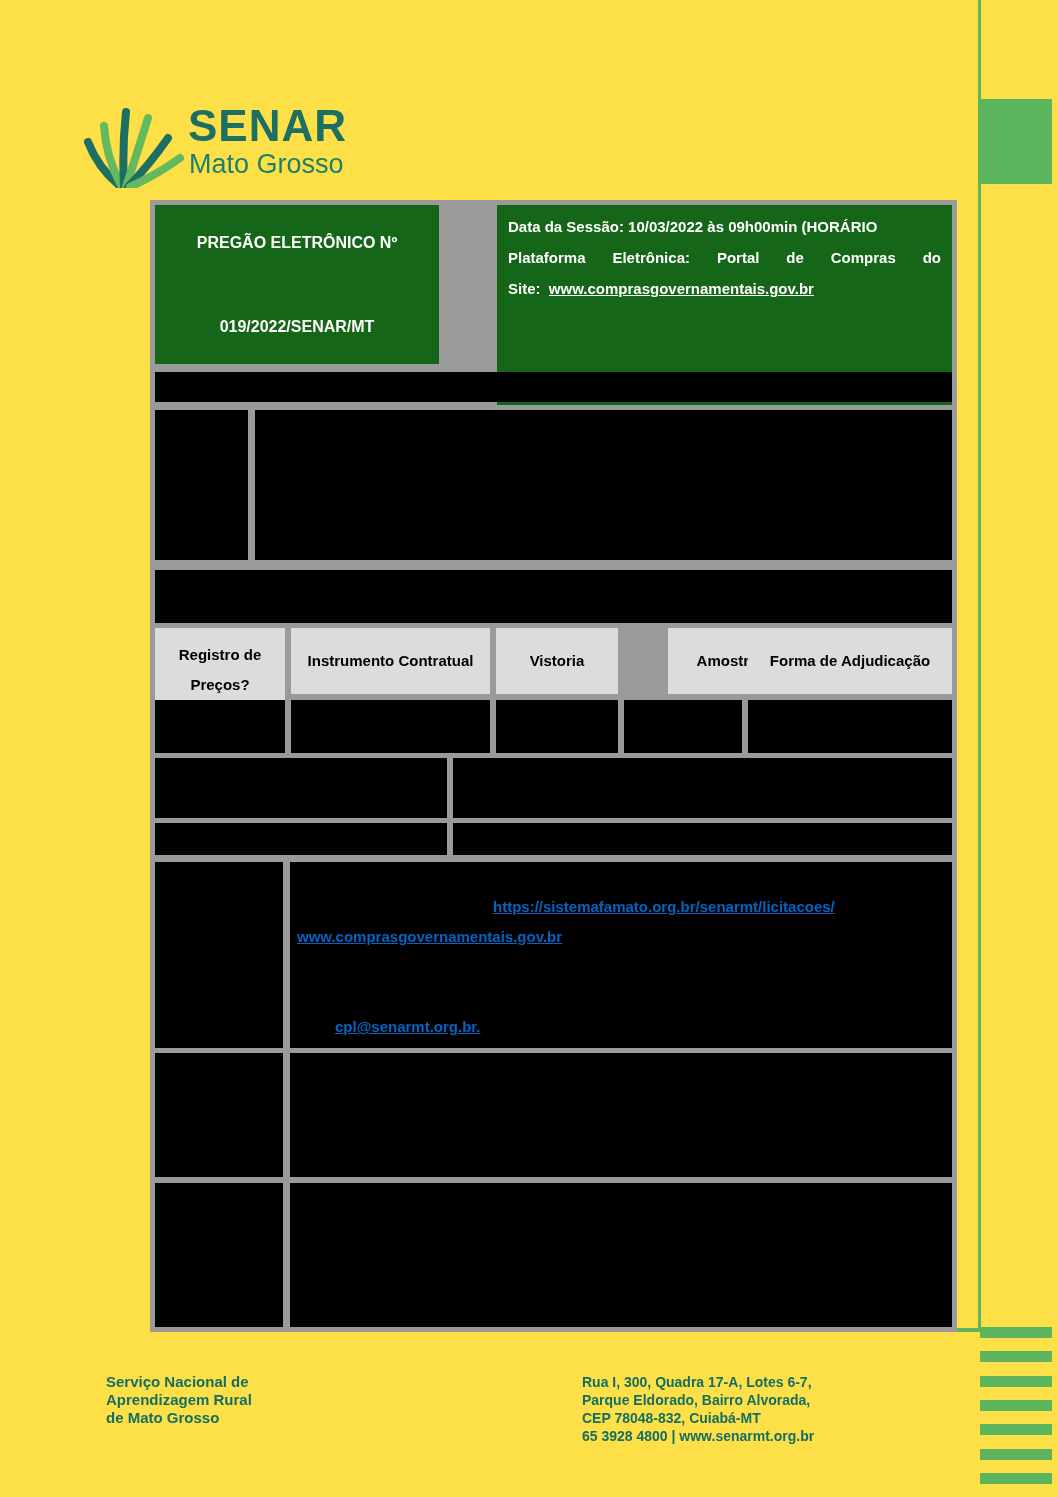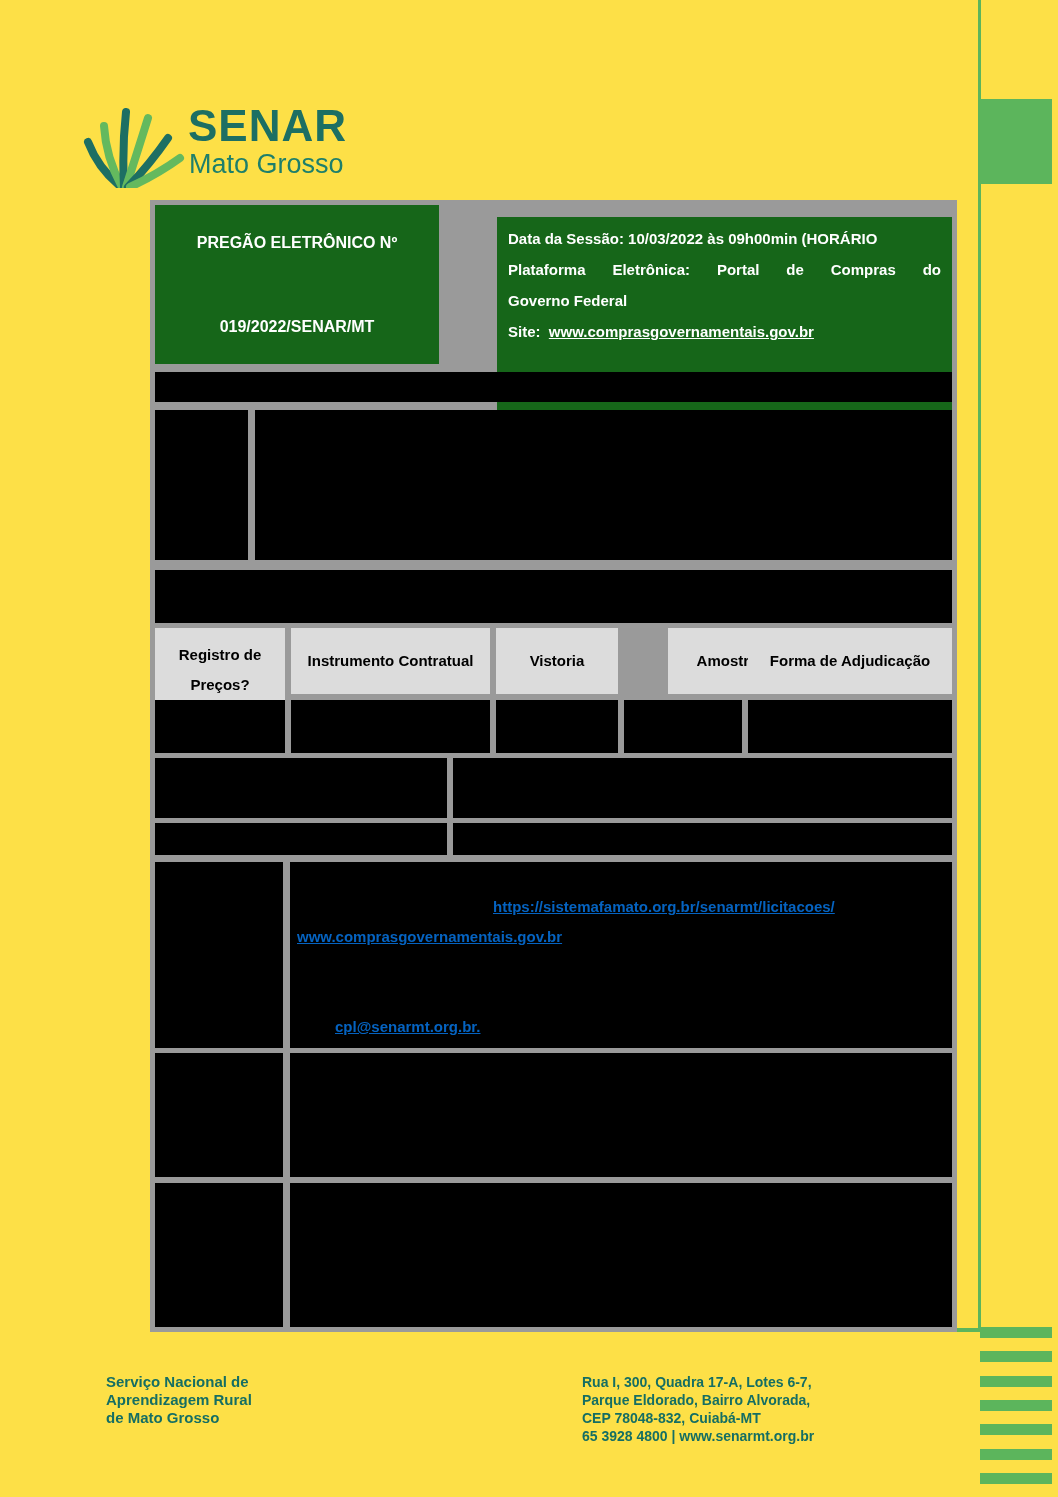--- a/index.html
+++ b/index.html
@@ -27,21 +27,21 @@
   .cell{position:absolute;background:#000;}
   .cell.green{background:var(--green_cell);color:#fff;font-weight:bold;}
   .cell.hdr{background:var(--header_cell_bg);color:#000;font-weight:bold;
     display:flex;flex-direction:column;align-items:center;justify-content:center;
     text-align:center;font-size:15px;line-height:30px;}
 
   .green-left{left:155px;top:205px;width:284px;height:159px;
     display:flex;flex-direction:column;align-items:center;justify-content:center;
     font-size:16px;line-height:40px;text-align:center;gap:44px;}
   .green-right{left:497px;top:205px;width:455px;height:200px;
-    font-size:15px;line-height:31px;padding:6px 11px;box-sizing:border-box;margin-top:12px;}
+    font-size:15px;line-height:31px;padding:6px 11px;box-sizing:border-box;}
   .green-right .center{text-align:center;}
   .green-right .justify{text-align:justify;text-align-last:justify;}
   .green-right a, .link{color:inherit;text-decoration:underline;cursor:pointer;}
 
   .blue-link{position:absolute;font-size:15px;font-weight:bold;color:var(--link_blue);
     text-decoration:underline;white-space:nowrap;cursor:pointer;}
 
   
   .footer-org{left:106px;top:1373px;color:var(--teal_text);
     font-size:15px;font-weight:bold;line-height:18px;}
@@ -83,21 +83,20 @@
 
   <div class="abs table-bg"></div>
 
   <div class="cell green green-left">
     <div>PREGÃO ELETRÔNICO Nº</div>
     <div>019/2022/SENAR/MT</div>
   </div>
   <div class="cell green green-right">
     <div>Data da Sessão: 10/03/2022 às 09h00min (HORÁRIO</div>
     <div class="justify">Plataforma Eletrônica: Portal de Compras do</div>
-    <div>Governo Federal</div>
     <div>
       <span>Site:&nbsp; </span>
       <span class="link">www.comprasgovernamentais.gov.br</span>
     </div>
   </div>
 
   <div class="cell" style="left:155px;top:372px;width:797px;height:30px;"></div>
 
   <div class="cell" style="left:155px;top:410px;width:93px;height:150px;"></div>
   <div class="cell" style="left:255px;top:410px;width:697px;height:150px;"></div>

